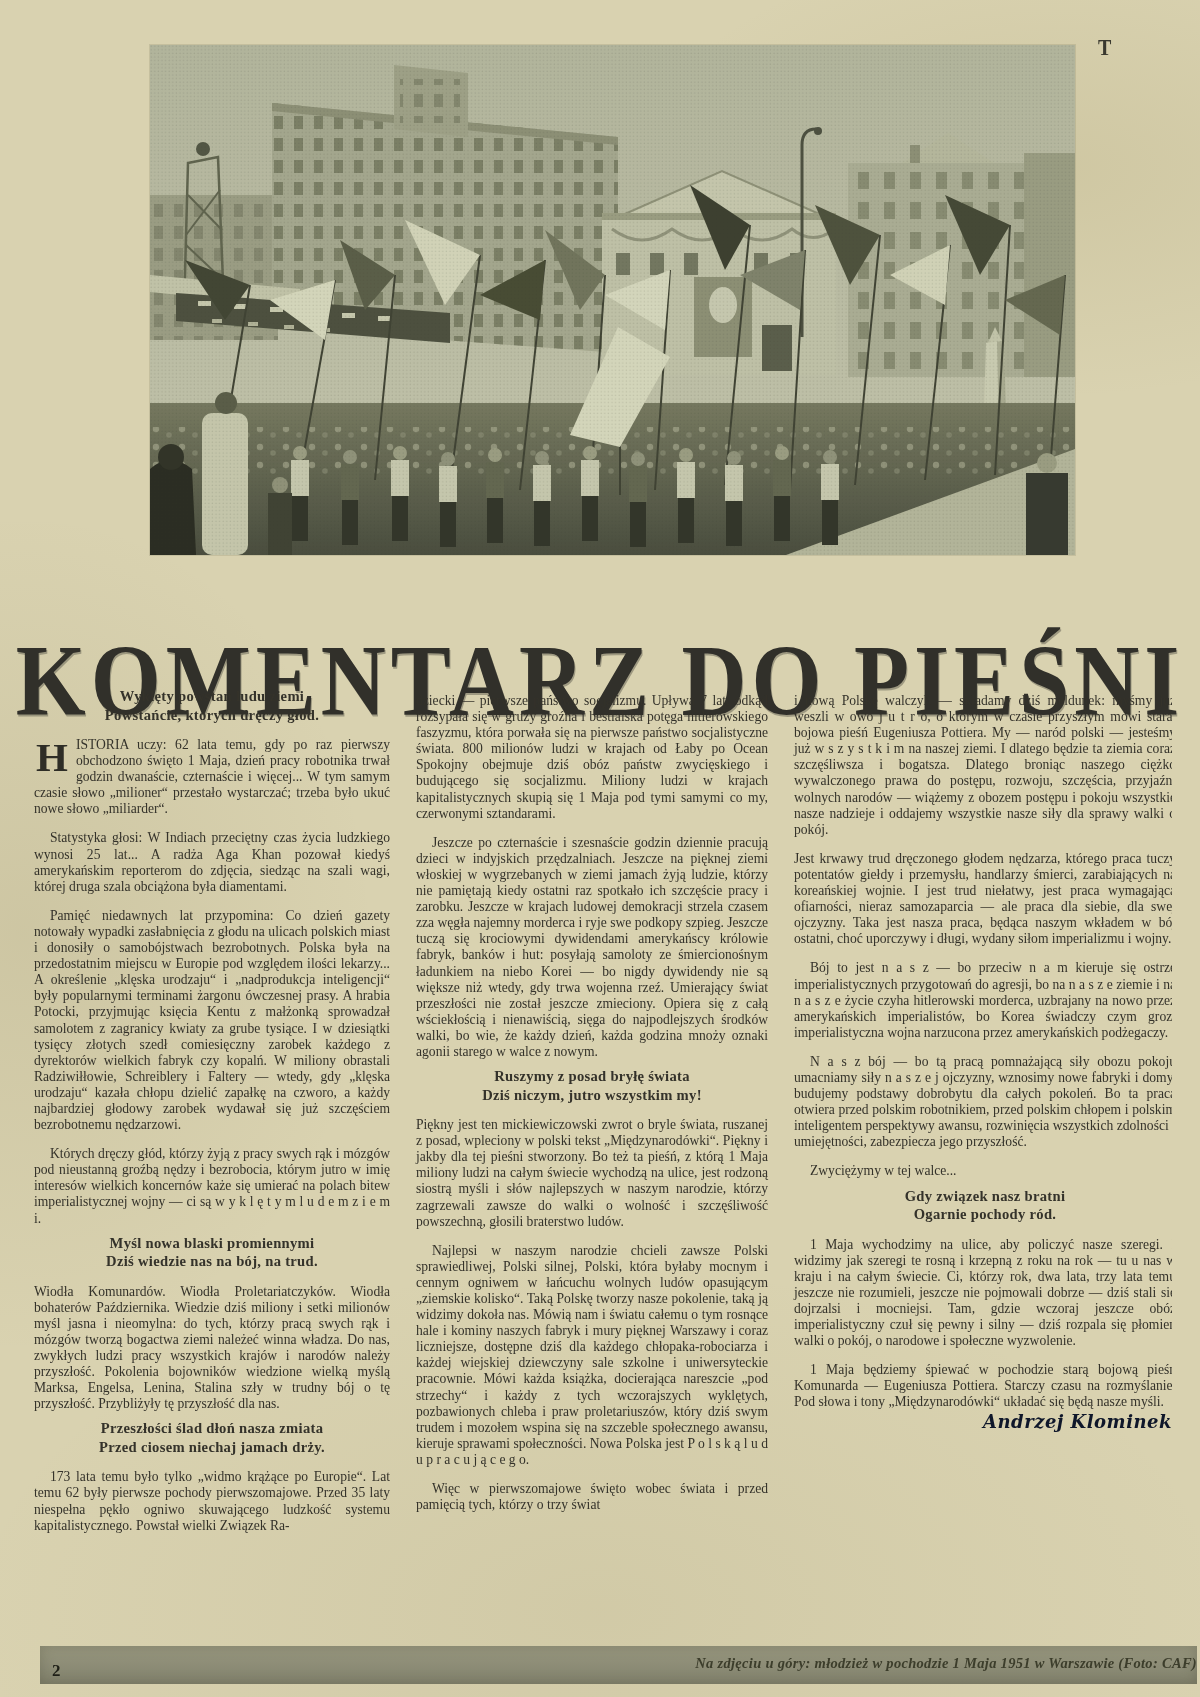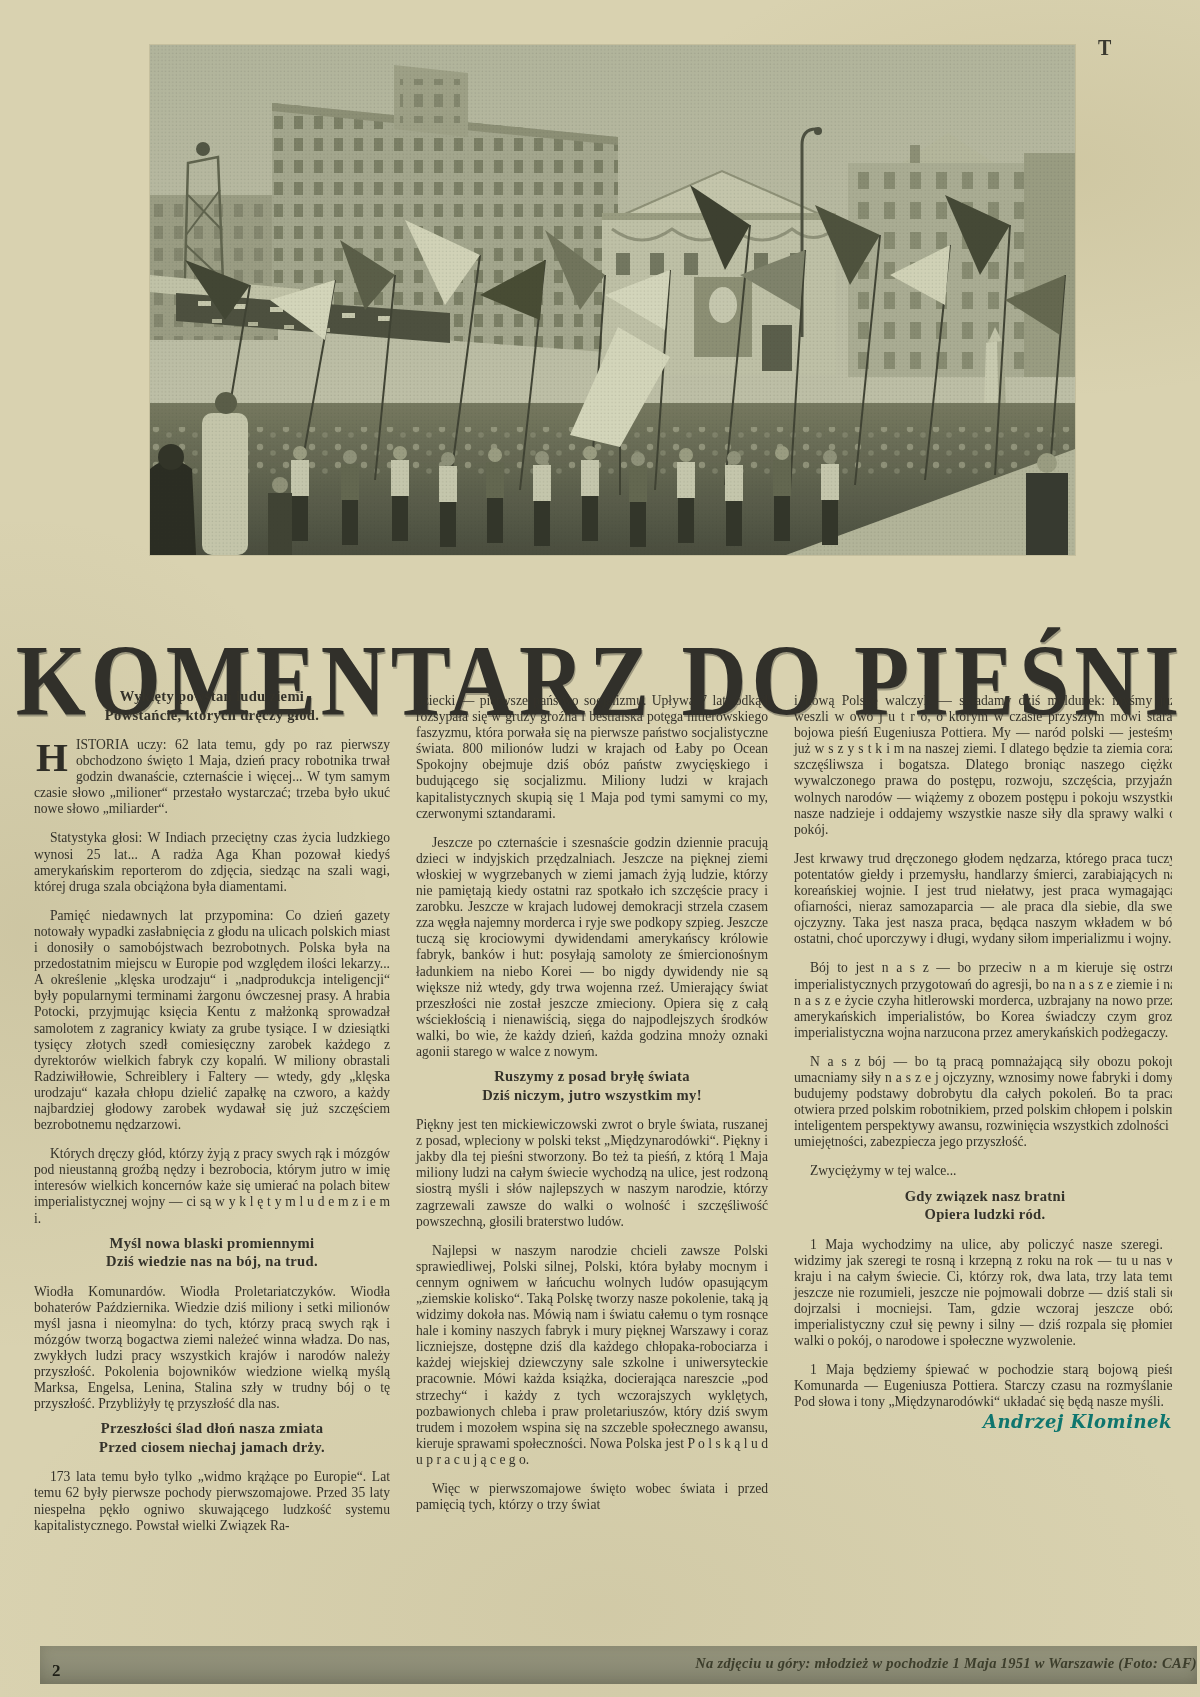--- a/index.html
+++ b/index.html
@@ -45,21 +45,21 @@
     text-align:center; font-weight:bold; font-size:14.6px; line-height:18.5px;
     margin:7px 0 6px; letter-spacing:.3px;
   }
   .dropcap{
     float:left; font-weight:bold; font-size:41px; line-height:33px;
     padding:4px 8px 0 2px; color:#2e2d26;
   }
   .signature{
     text-align:right; font-family:"DejaVu Serif", serif;
     font-style:italic; font-weight:bold; font-size:18px; letter-spacing:.5px;
-    margin-top:4px; padding-right:4px; color:#0f766e;
+    margin-top:4px; padding-right:4px; color:#0f172a;
   }
   .footer-bar{
     position:absolute; left:40px; top:1646px; width:1157px; height:38px;
     background:linear-gradient(#98977f, #82826d);
     box-shadow:inset 0 0 14px rgba(60,60,40,.25);
   }
   .footer-caption{
     position:absolute; left:0; right:0; top:9px;
     text-align:right; font-style:italic; font-weight:bold;
     font-size:14.5px; color:#3c3d2b; letter-spacing:.3px;
@@ -303,21 +303,21 @@
       <p class="para">Więc w pierwszomajowe święto wobec świata i przed pamięcią tych, którzy o trzy świat</p>
     </div>
     <div class="col col3">
       <p class="para noindent">i nową Polskę walczyli — składamy dziś meldunek: myśmy już weszli w owo j u t r o, o którym w czasie przyszłym mówi stara, bojowa pieśń Eugeniusza Pottiera. My — naród polski — jesteśmy już w s z y s t k i m na naszej ziemi. I dlatego będzie ta ziemia coraz szczęśliwsza i bogatsza. Dlatego broniąc naszego ciężko wywalczonego prawa do postępu, rozwoju, szczęścia, przyjaźni wolnych narodów — wiążemy z obozem postępu i pokoju wszystkie nasze nadzieje i oddajemy wszystkie nasze siły dla sprawy walki o pokój.</p>
       <p class="para noindent">Jest krwawy trud dręczonego głodem nędzarza, którego praca tuczy potentatów giełdy i przemysłu, handlarzy śmierci, zarabiających na koreańskiej wojnie. I jest trud niełatwy, jest praca wymagająca ofiarności, nieraz samozaparcia — ale praca dla siebie, dla swej ojczyzny. Taka jest nasza praca, będąca naszym wkładem w bój ostatni, choć uporczywy i długi, wydany siłom imperializmu i wojny.</p>
       <p class="para">Bój to jest n a s z — bo przeciw n a m kieruje się ostrze imperialistycznych przygotowań do agresji, bo na n a s z e ziemie i na n a s z e życie czyha hitlerowski morderca, uzbrajany na nowo przez amerykańskich imperialistów, bo Korea świadczy czym grozi imperialistyczna wojna narzucona przez amerykańskich podżegaczy.</p>
       <p class="para">N a s z bój — bo tą pracą pomnażającą siły obozu pokoju umacniamy siły n a s z e j ojczyzny, wznosimy nowe fabryki i domy, budujemy podstawy dobrobytu dla całych pokoleń. Bo ta praca otwiera przed polskim robotnikiem, przed polskim chłopem i polskim inteligentem perspektywy awansu, rozwinięcia wszystkich zdolności i umiejętności, zabezpiecza jego przyszłość.</p>
       <p class="para">Zwyciężymy w tej walce...</p>
       <div class="stanza">
         <div>Gdy związek nasz bratni</div>
-        <div>Opiera ludzki ród.</div>
+        <div>Ogarnie pochody ród.</div>
       </div>
       <p class="para">1 Maja wychodzimy na ulice, aby policzyć nasze szeregi. I widzimy jak szeregi te rosną i krzepną z roku na rok — tu u nas w kraju i na całym świecie. Ci, którzy rok, dwa lata, trzy lata temu jeszcze nie rozumieli, jeszcze nie pojmowali dobrze — dziś stali się dojrzalsi i mocniejsi. Tam, gdzie wczoraj jeszcze obóz imperialistyczny czuł się pewny i silny — dziś rozpala się płomień walki o pokój, o narodowe i społeczne wyzwolenie.</p>
       <p class="para">1 Maja będziemy śpiewać w pochodzie starą bojową pieśń Komunarda — Eugeniusza Pottiera. Starczy czasu na rozmyślanie. Pod słowa i tony „Międzynarodówki“ układać się będą nasze myśli.</p>
       <div class="signature">Andrzej Klominek</div>
     </div>
   </div>
 
 <div class="footer-bar">
   <div class="footer-caption">Na zdjęciu u góry: młodzież w pochodzie 1 Maja 1951 w Warszawie  (Foto: CAF)</div>
   <div class="page-number">2</div>

